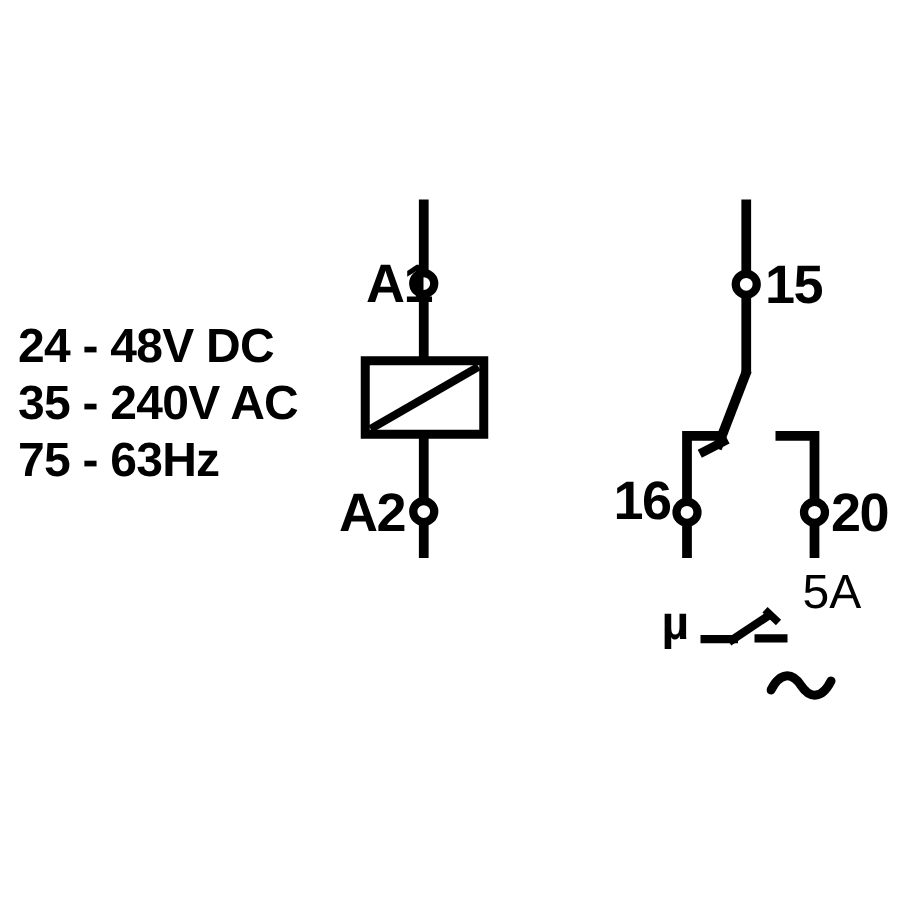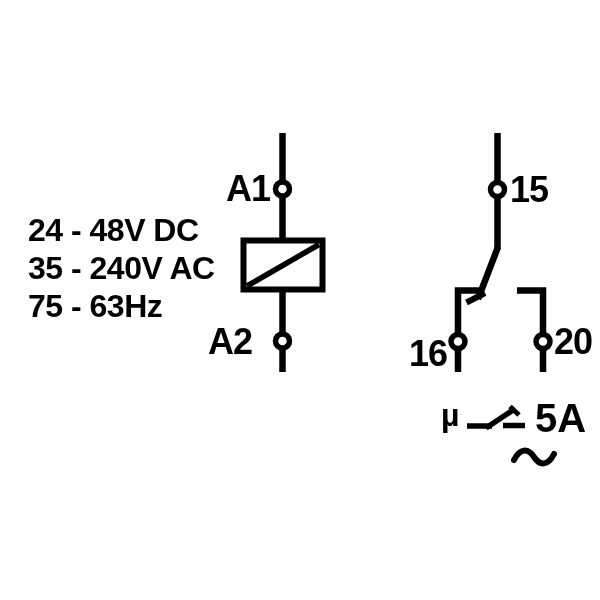--- a/index.html
+++ b/index.html
@@ -4,32 +4,32 @@
 <style>
   html,body{margin:0;padding:0;background:#ffffff;}
   .canvas{
     position:relative;width:600px;height:600px;background:#ffffff;overflow:hidden;
     font-family:"Liberation Sans","DejaVu Sans",sans-serif;color:#000;
   }
   svg{position:absolute;left:0;top:0;}
   .linework{stroke:#000;fill:none;}
   .specs{
     position:absolute;left:12px;top:211px;width:240px;
-    font-size:32px;font-weight:700;line-height:38px;white-space:nowrap;letter-spacing:-0.5px;margin-left:16px;
+    font-size:32px;font-weight:700;line-height:38px;white-space:nowrap;letter-spacing:-0.5px;
   }
   .lbl{
     position:absolute;font-size:36px;font-weight:700;line-height:36px;white-space:nowrap;letter-spacing:-1px;
   }
-  .lbl-a1{right:330px;top:171px;text-align:right;}
-  .lbl-a2{right:348px;top:324px;text-align:right;}
+  .lbl-a1{right:312px;top:171px;text-align:right;}
+  .lbl-a2{right:330px;top:324px;text-align:right;}
   .lbl-15{left:510px;top:172px;}
-  .lbl-16{right:153px;top:336px;text-align:right;}
+  .lbl-16{right:153px;top:316px;text-align:right;}
   .lbl-18{left:554px;top:324px;}
   .rating-mu{position:absolute;left:441px;top:399px;font-size:32px;font-weight:700;line-height:32px;}
-  .rating-current{position:absolute;left:535px;top:403px;font-size:40px;font-weight:700;line-height:30px;}
+  .rating-current{position:absolute;left:535px;top:379px;font-size:32px;font-weight:400;line-height:30px;}
   .rating-voltage{position:absolute;left:437px;top:443px;font-size:30px;font-weight:700;line-height:30px;letter-spacing:-0.5px;}
   .mini-contact{position:absolute;left:465px;top:403px;}
   .ac-sine{position:absolute;left:511px;top:447px;}
 </style>
 </head>
 <body>
 
 <div class="canvas">
 
   <svg width="600" height="600" viewBox="0 0 600 600">

